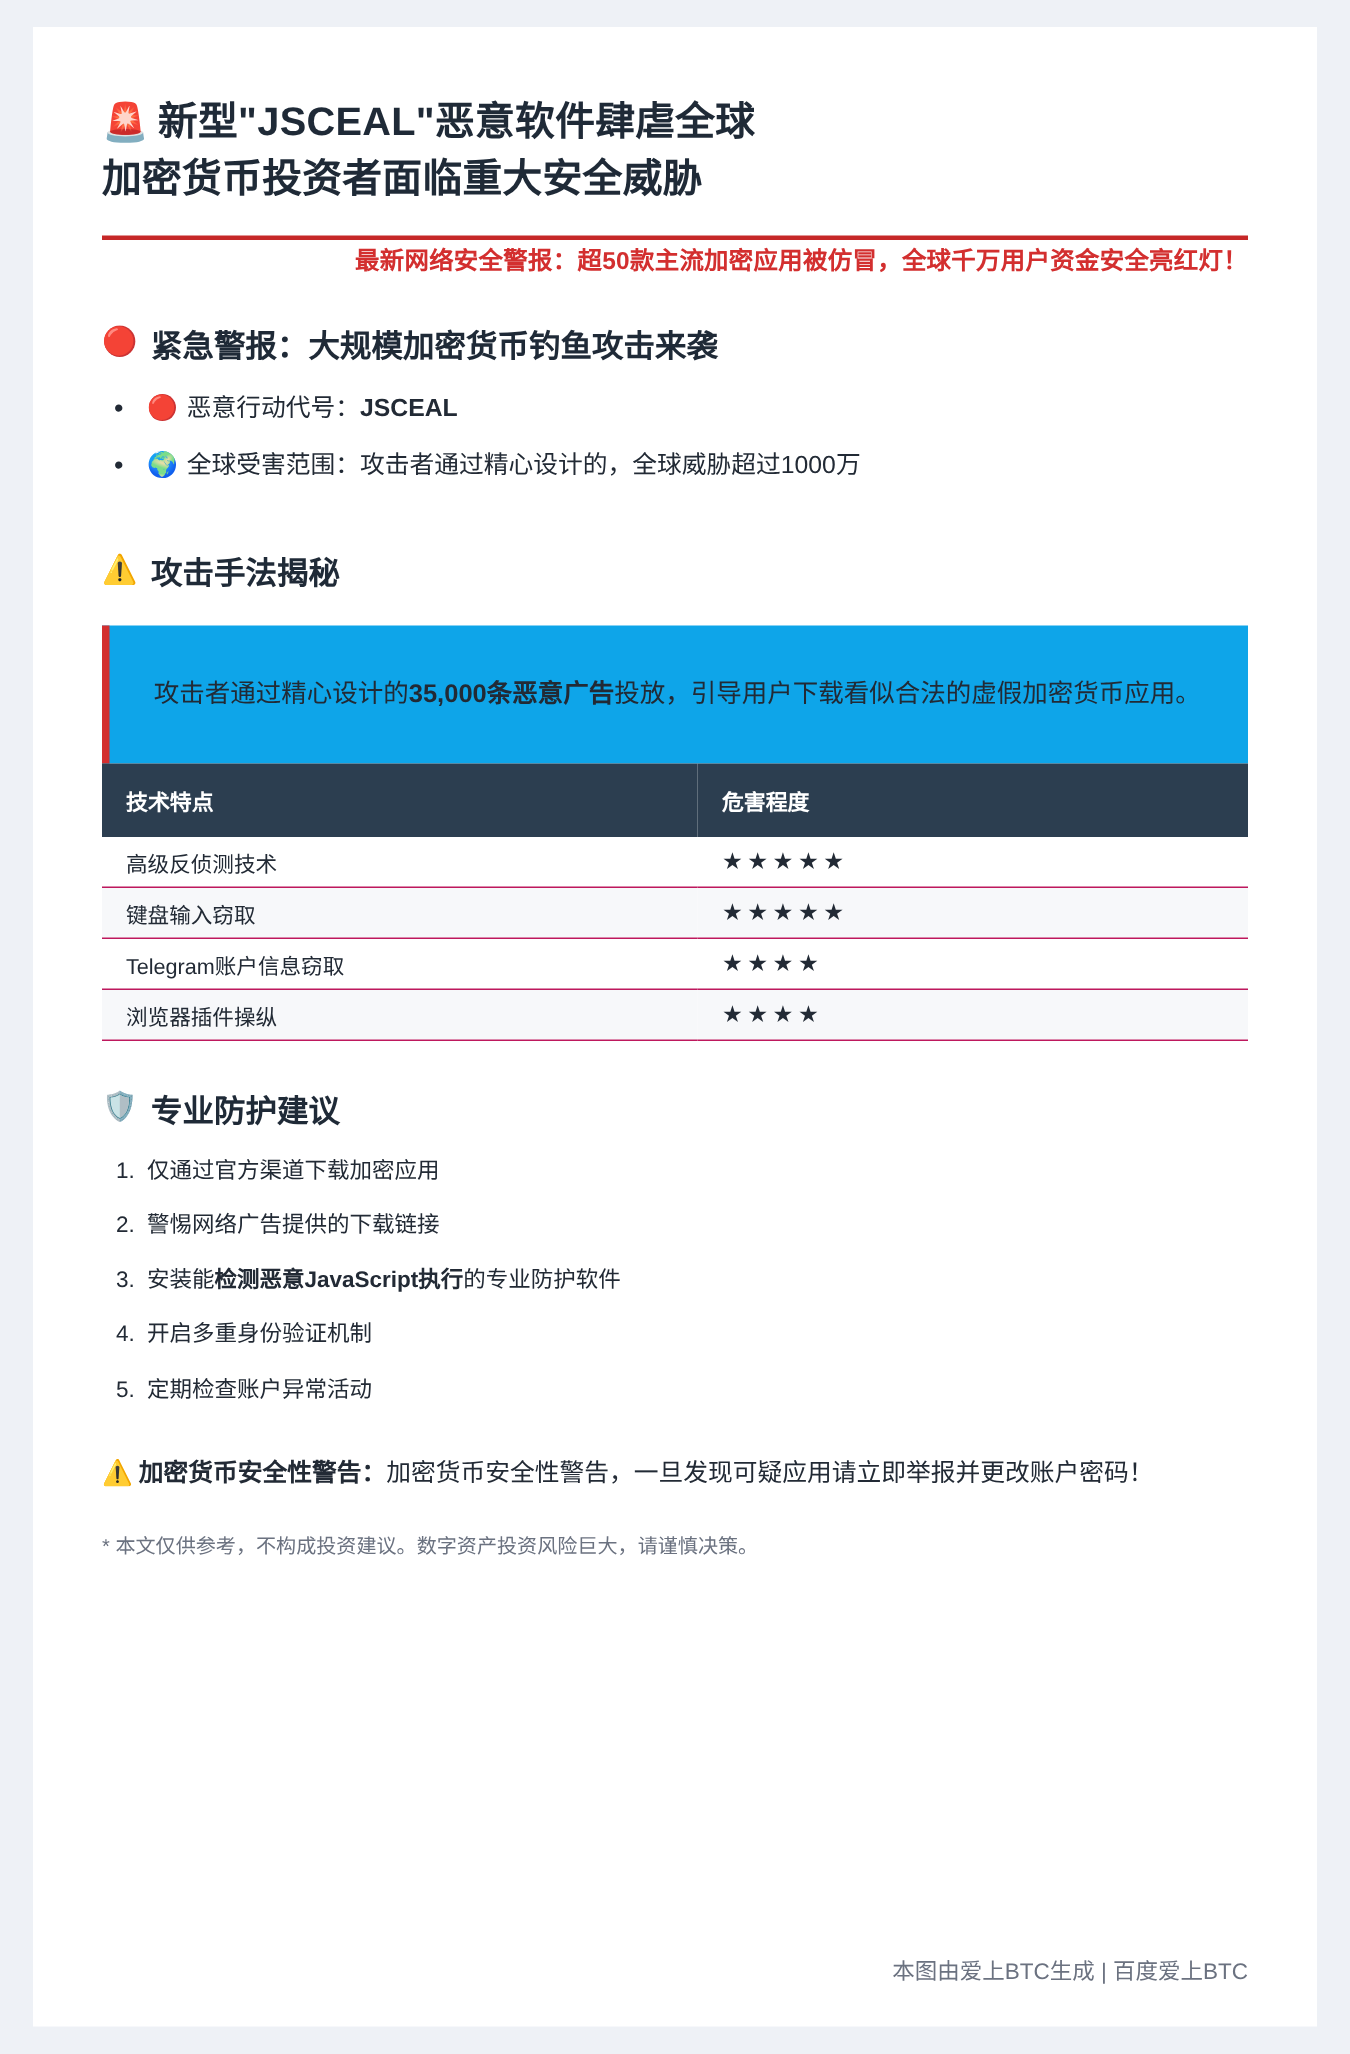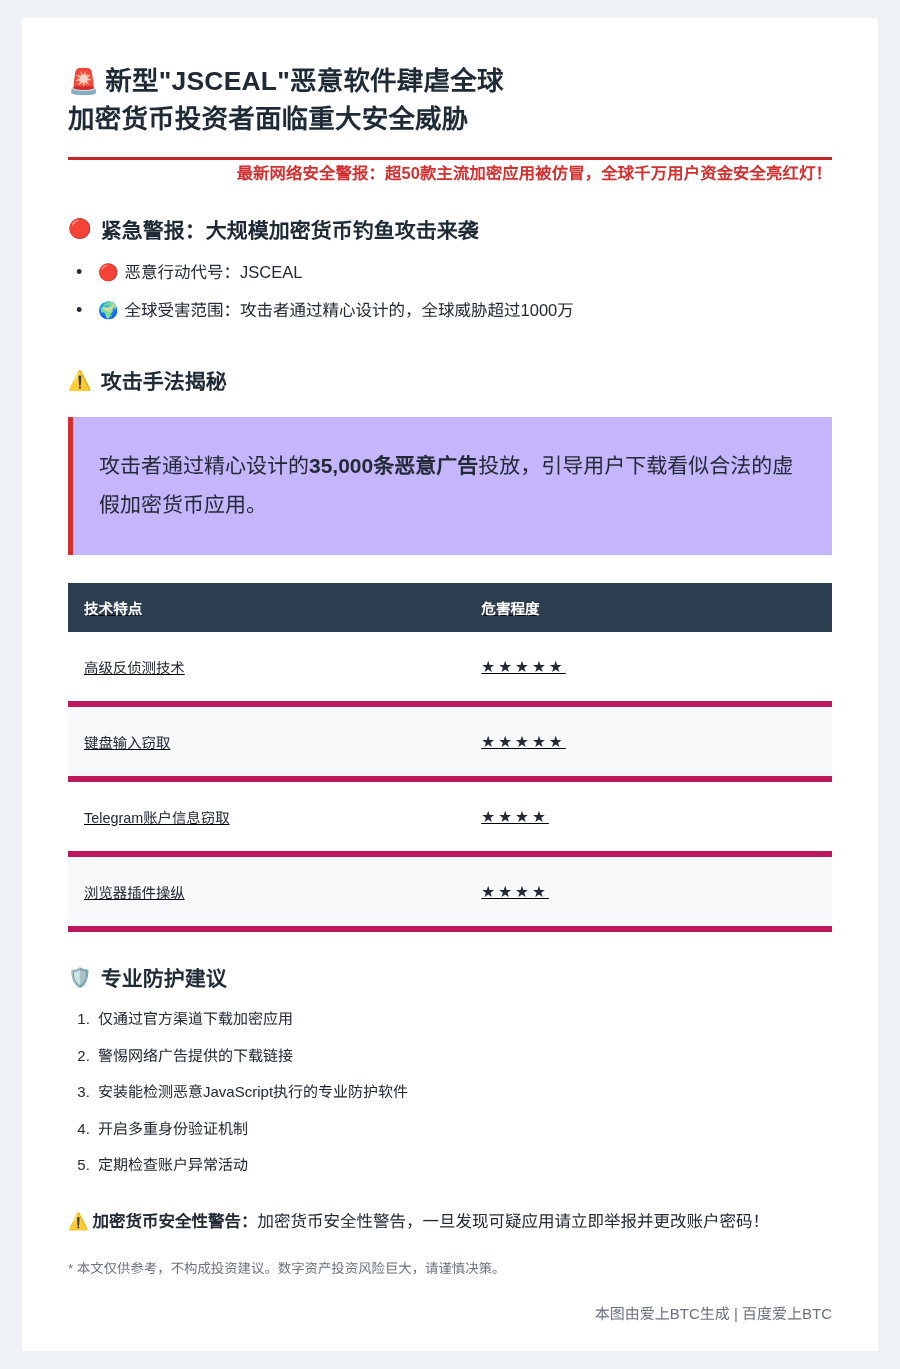--- a/index.html
+++ b/index.html
@@ -79,72 +79,71 @@
   }
   ul.bullets li:before {
     content: "•";
     position: absolute;
     left: -14px;
     top: -1px;
     color: #222a35;
     font-size: 18px;
   }
   ul.bullets .emoji { margin-right: 6px; }
-  ul.bullets b { font-weight: normal; }
+  ul.bullets b { font-weight: bold; }
 
   
   .quote {
     margin-top: 22px;
-    background: #c4b5fd;
+    background: #0ea5e9;
     border-left: 5px solid #d32f2f;
     padding: 30px 28px 30px 26px;
-    font-size: 21px;
+    font-size: 17px;
     line-height: 1.85;
     color: #222a35;
+    text-align: center;
   }
   .quote b { font-weight: bold; }
 
   
   table.tbl {
     width: 100%;
     border-collapse: collapse;
-    margin-top: 28px;
     font-size: 14.4px;
-    text-decoration: underline;
   }
   table.tbl thead th {
     background: #2c3e50;
     color: #ffffff;
     text-align: left;
     font-weight: bold;
     padding: 14px 16px;
     font-size: 14.6px;
   }
   table.tbl thead th.col2 { width: 48%; }
   table.tbl tbody td {
-    padding: 24px 16px;
-    border-bottom: 6px solid #be185d;
+    padding: 6px 16px;
+    border-bottom: 1px solid #be185d;
     color: #222a35;
   }
   table.tbl tbody tr:nth-child(even) { background: #f7f8fa; }
   .stars { color: #f5b301; font-size: 15.5px; letter-spacing: 3px; }
 
   
   ol.steps {
     margin: 16px 0 0 0;
     padding-left: 26px;
     font-size: 15px;
     color: #222a35;
   }
   ol.steps li {
     line-height: 1.5;
     margin-bottom: 14px;
     padding-left: 4px;
   }
-  ol.steps b { font-weight: normal; }
+  ol.steps b { font-weight: bold; }
 
   
   .final-warn {
     margin-top: 16px;
     font-size: 16.5px;
     line-height: 1.75;
     color: #222a35;
   }
   .final-warn b { font-weight: bold; }
   .final-warn .ico { margin-right: 4px; }

